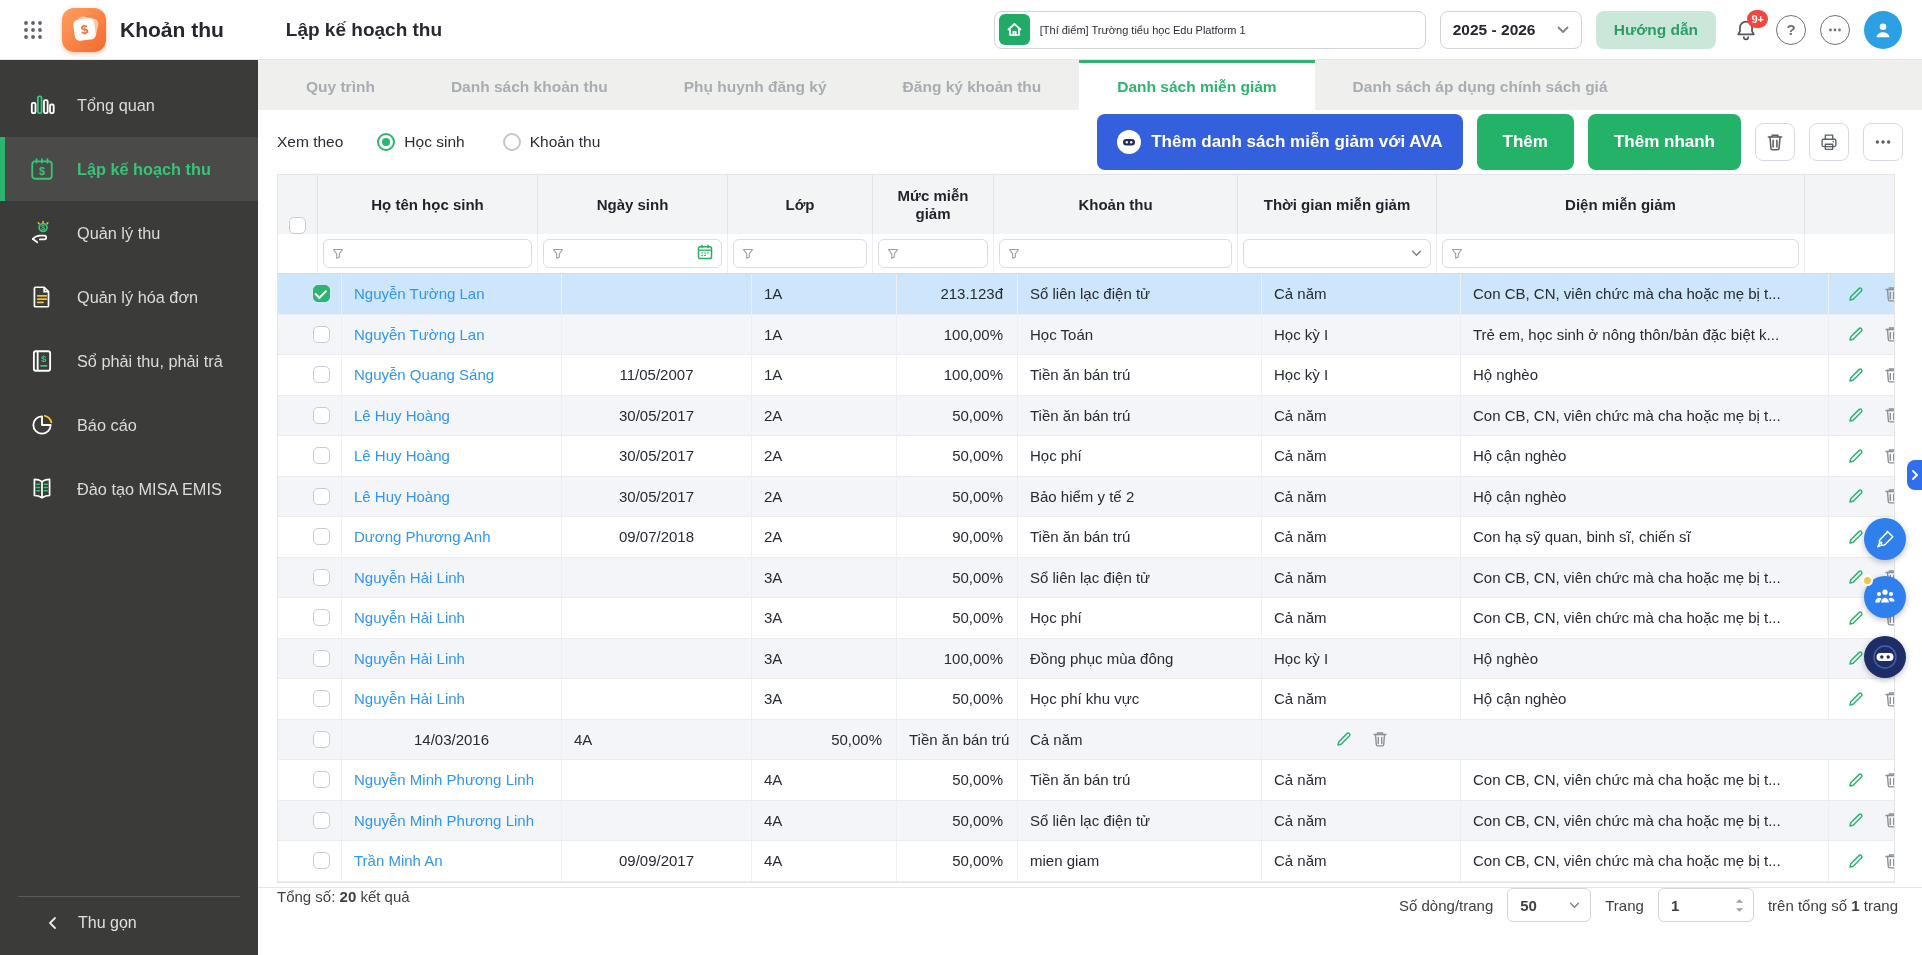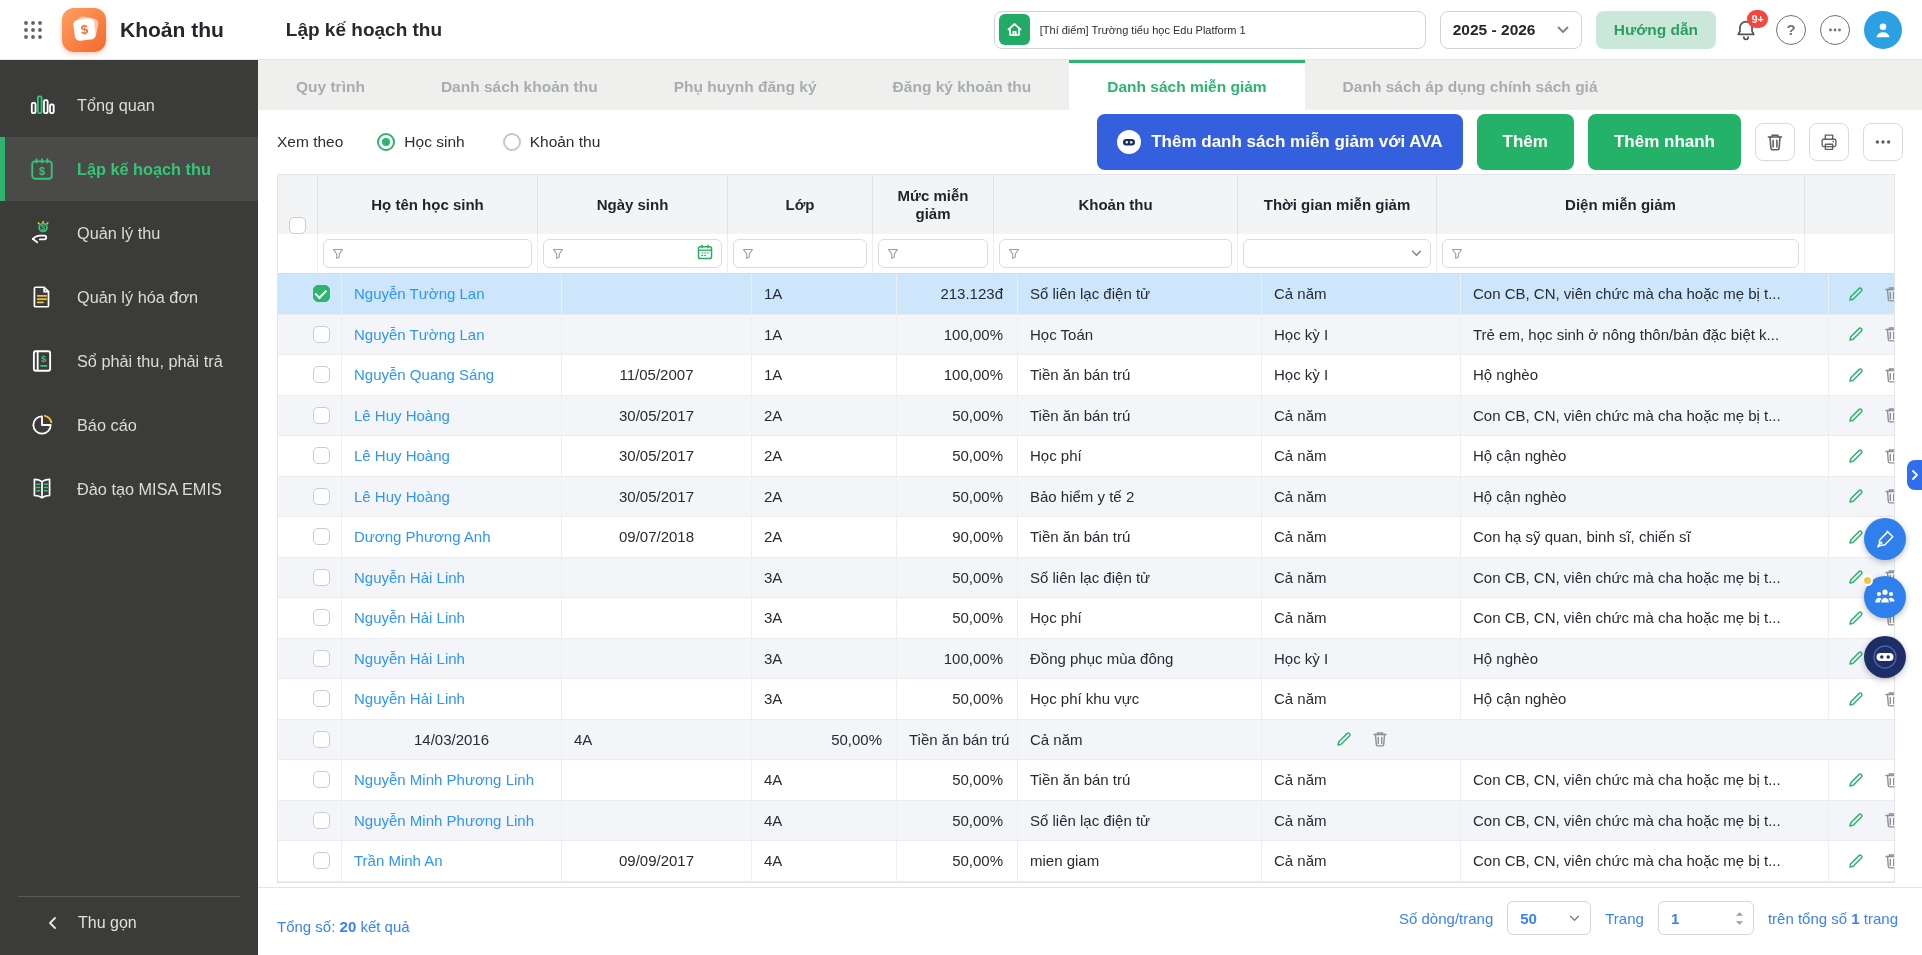--- a/index.html
+++ b/index.html
@@ -42,21 +42,21 @@
     color:#dcdcda; font-size:16.3px; cursor:pointer; }
   .side-item .si { width:27px; display:grid; place-items:center; flex:0 0 auto; }
   .side-item.active { background:#4a4a48; color:#35c577; font-weight:700; }
   .side-item.active::before { content:""; position:absolute; left:0; top:0; bottom:0; width:5px; background:#2db46f; }
   .collapse-row { position:absolute; left:16px; right:0; bottom:8px; height:48px; display:flex; align-items:center;
     gap:18px; padding-left:30px; color:#e0e0de; font-size:16px; cursor:pointer; }
   .collapse-line { position:absolute; left:18px; right:18px; bottom:58px; border-top:1px solid rgba(255,255,255,.16); }
 
   
   .content { position:absolute; left:258px; top:60px; width:1664px; height:895px; background:#fff; }
-  .tabbar { position:absolute; left:0; top:0; right:0; height:50px; background:#efefee; display:flex; }
+  .tabbar { position:absolute; left:0; top:0; right:0; height:50px; background:#efefee; display:flex; padding-left:10px; }
   .tab { height:50px; display:flex; align-items:center; padding:0 38px; font-size:15.5px; font-weight:600;
     color:#a8adb2; cursor:pointer; border-top:3px solid transparent; }
   .tab.active { background:#fff; color:#2db46f; font-weight:700; border-top:3px solid #2db46f; }
 
   .toolbar { position:absolute; left:0; top:50px; right:0; height:64px; background:#fff; display:flex;
     align-items:center; padding:0 19px; }
   .view-by { font-size:15.5px; color:#2a2e34; margin-right:34px; }
   .radio-opt { display:flex; align-items:center; gap:9px; margin-right:38px; cursor:pointer; font-size:15.5px; color:#2a2e34; }
   .radio { width:18px; height:18px; border-radius:50%; border:2px solid #c3c8ce; background:#fff; flex:0 0 auto; }
   .radio-opt.selected .radio { border-color:#2db46f; }
@@ -98,21 +98,21 @@
   .td:last-child { border-right:none; }
   .c-check { justify-content:center; padding:0; }
   .c-birth { justify-content:center; }
   .c-amount { justify-content:flex-end; padding-right:14px; }
   .c-actions { justify-content:center; gap:18px; }
   .link { color:#2f96f3; text-decoration:none; cursor:pointer; overflow:hidden; text-overflow:ellipsis; }
   .act { display:grid; place-items:center; cursor:pointer; }
 
   
   .pagefoot { position:absolute; left:0; right:0; top:827px; height:48px; border-top:1px solid #e3e5e8;
-    display:flex; align-items:flex-end; padding:0 24px 0 19px; font-size:15px; color:#3b82f6; background:#fff; }
+    display:flex; align-items:flex-start; padding:0 24px 0 19px; font-size:15px; color:#404040; background:#fff; }
   .foot-right { margin-left:auto; display:flex; align-items:center; gap:14px; }
   .sel50 { width:84px; height:34px; border:1px solid #d2d6db; border-radius:6px; display:flex; align-items:center;
     justify-content:space-between; padding:0 10px 0 12px; cursor:pointer; font-weight:600; }
   .stepper { width:96px; height:34px; border:1px solid #d2d6db; border-radius:6px; display:flex; align-items:center; }
   .stepper .val { flex:1; padding-left:12px; font-weight:600; }
   .stepper .arrows { width:26px; display:flex; flex-direction:column; align-items:center; gap:3px; cursor:pointer; }
 
   
   .panel-handle { position:absolute; right:0; top:460px; width:15px; height:30px; background:#2f6fed;
     border-radius:8px 0 0 8px; display:grid; place-items:center; color:#fff; font-size:11px; cursor:pointer; z-index:40; }

